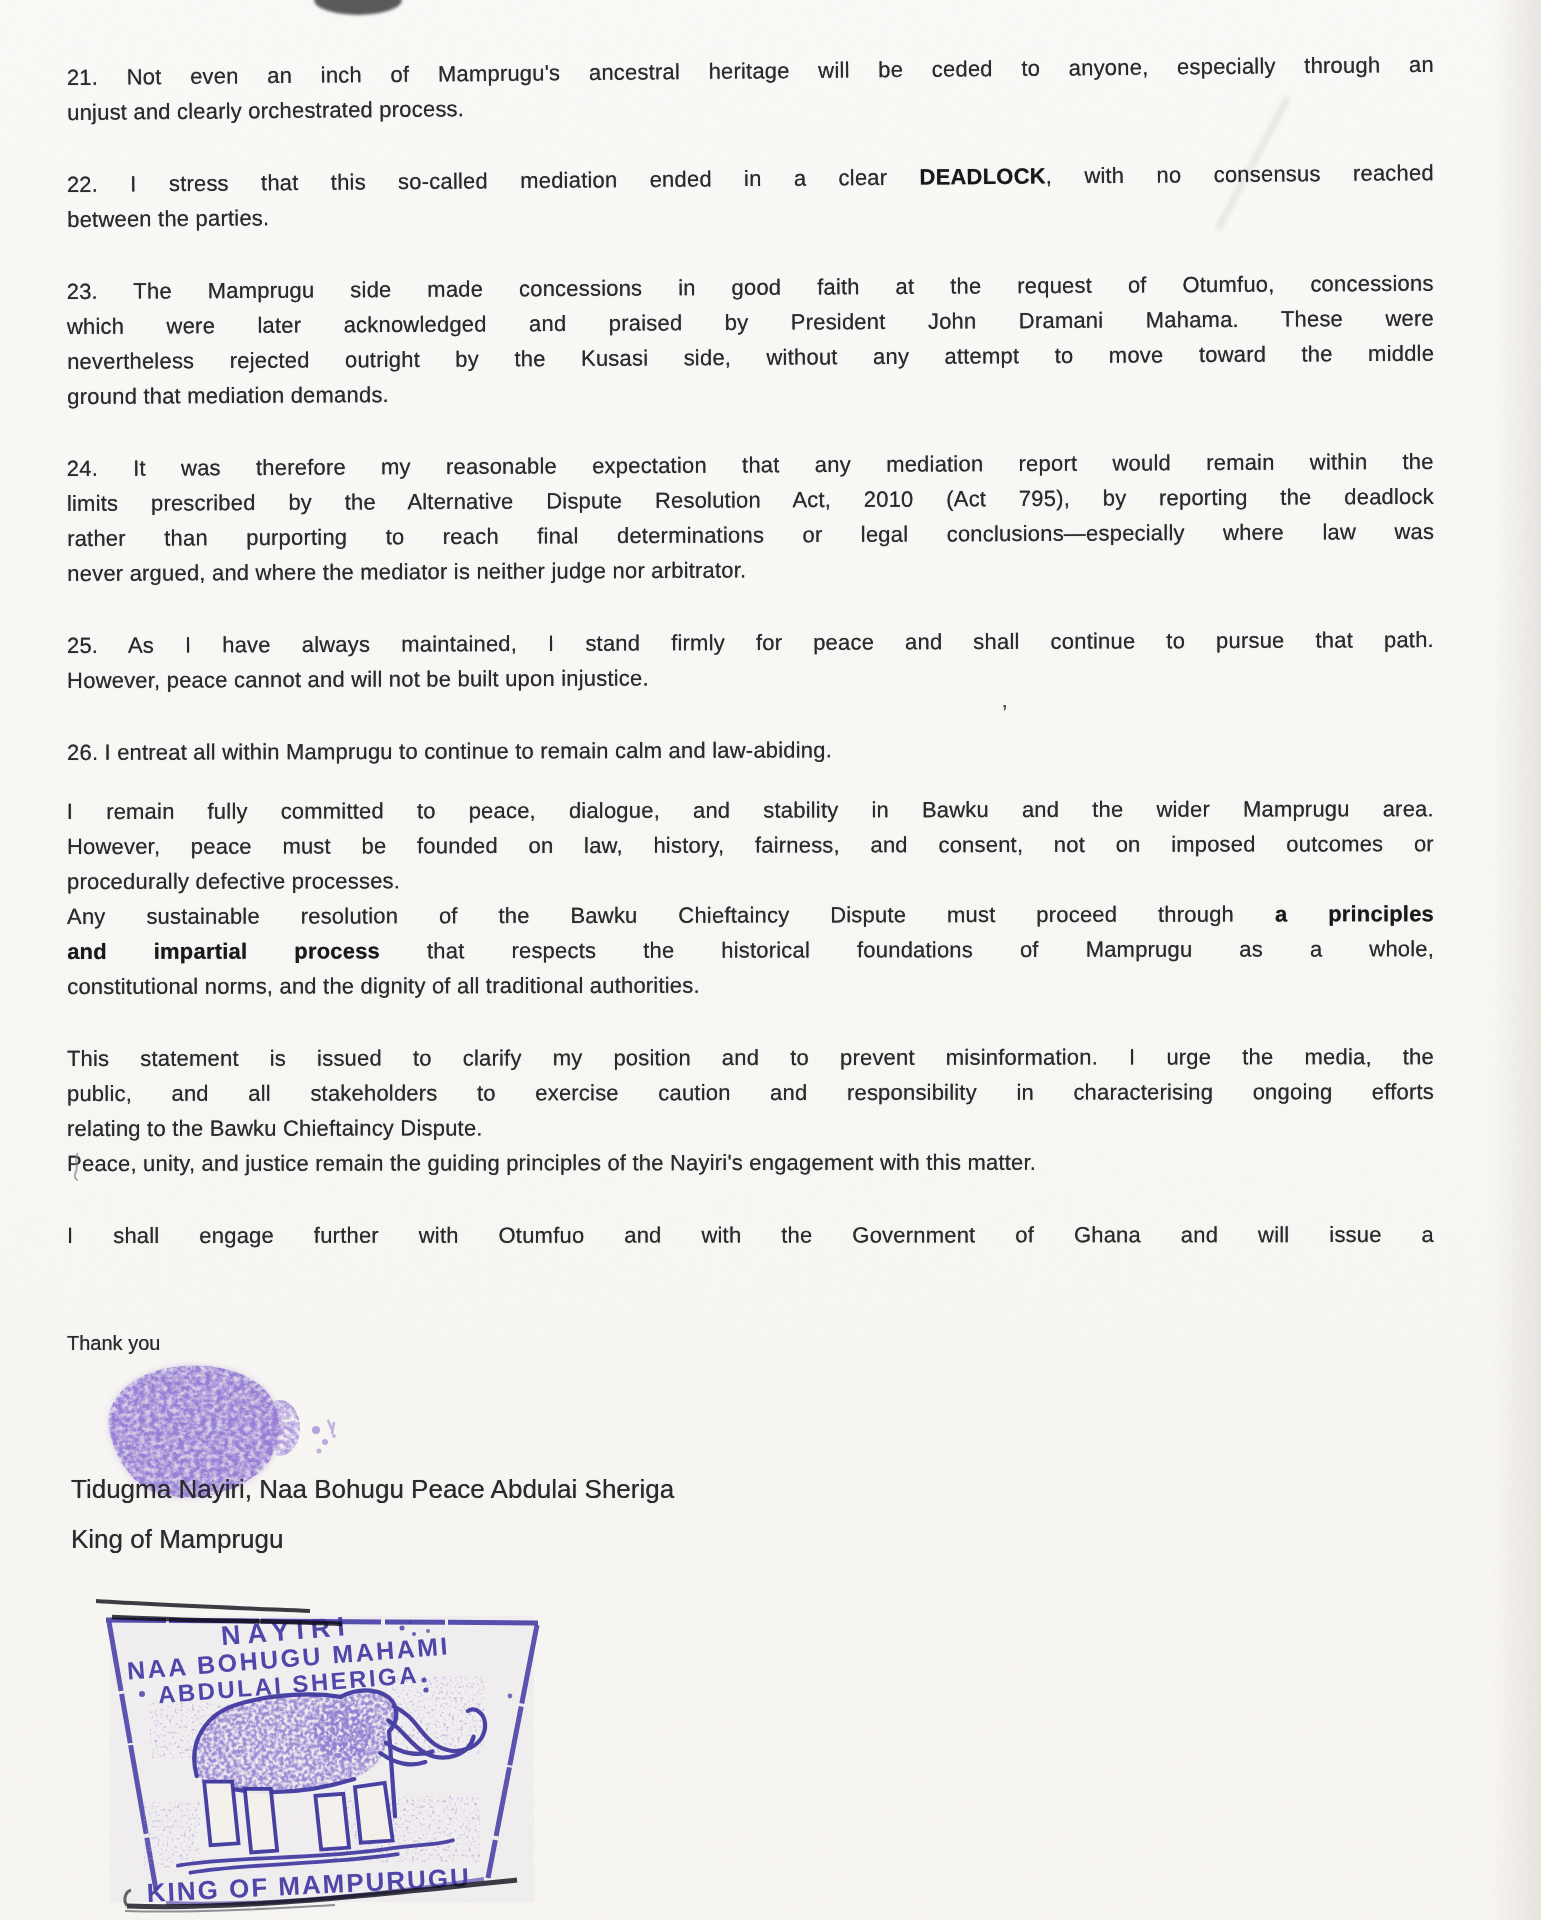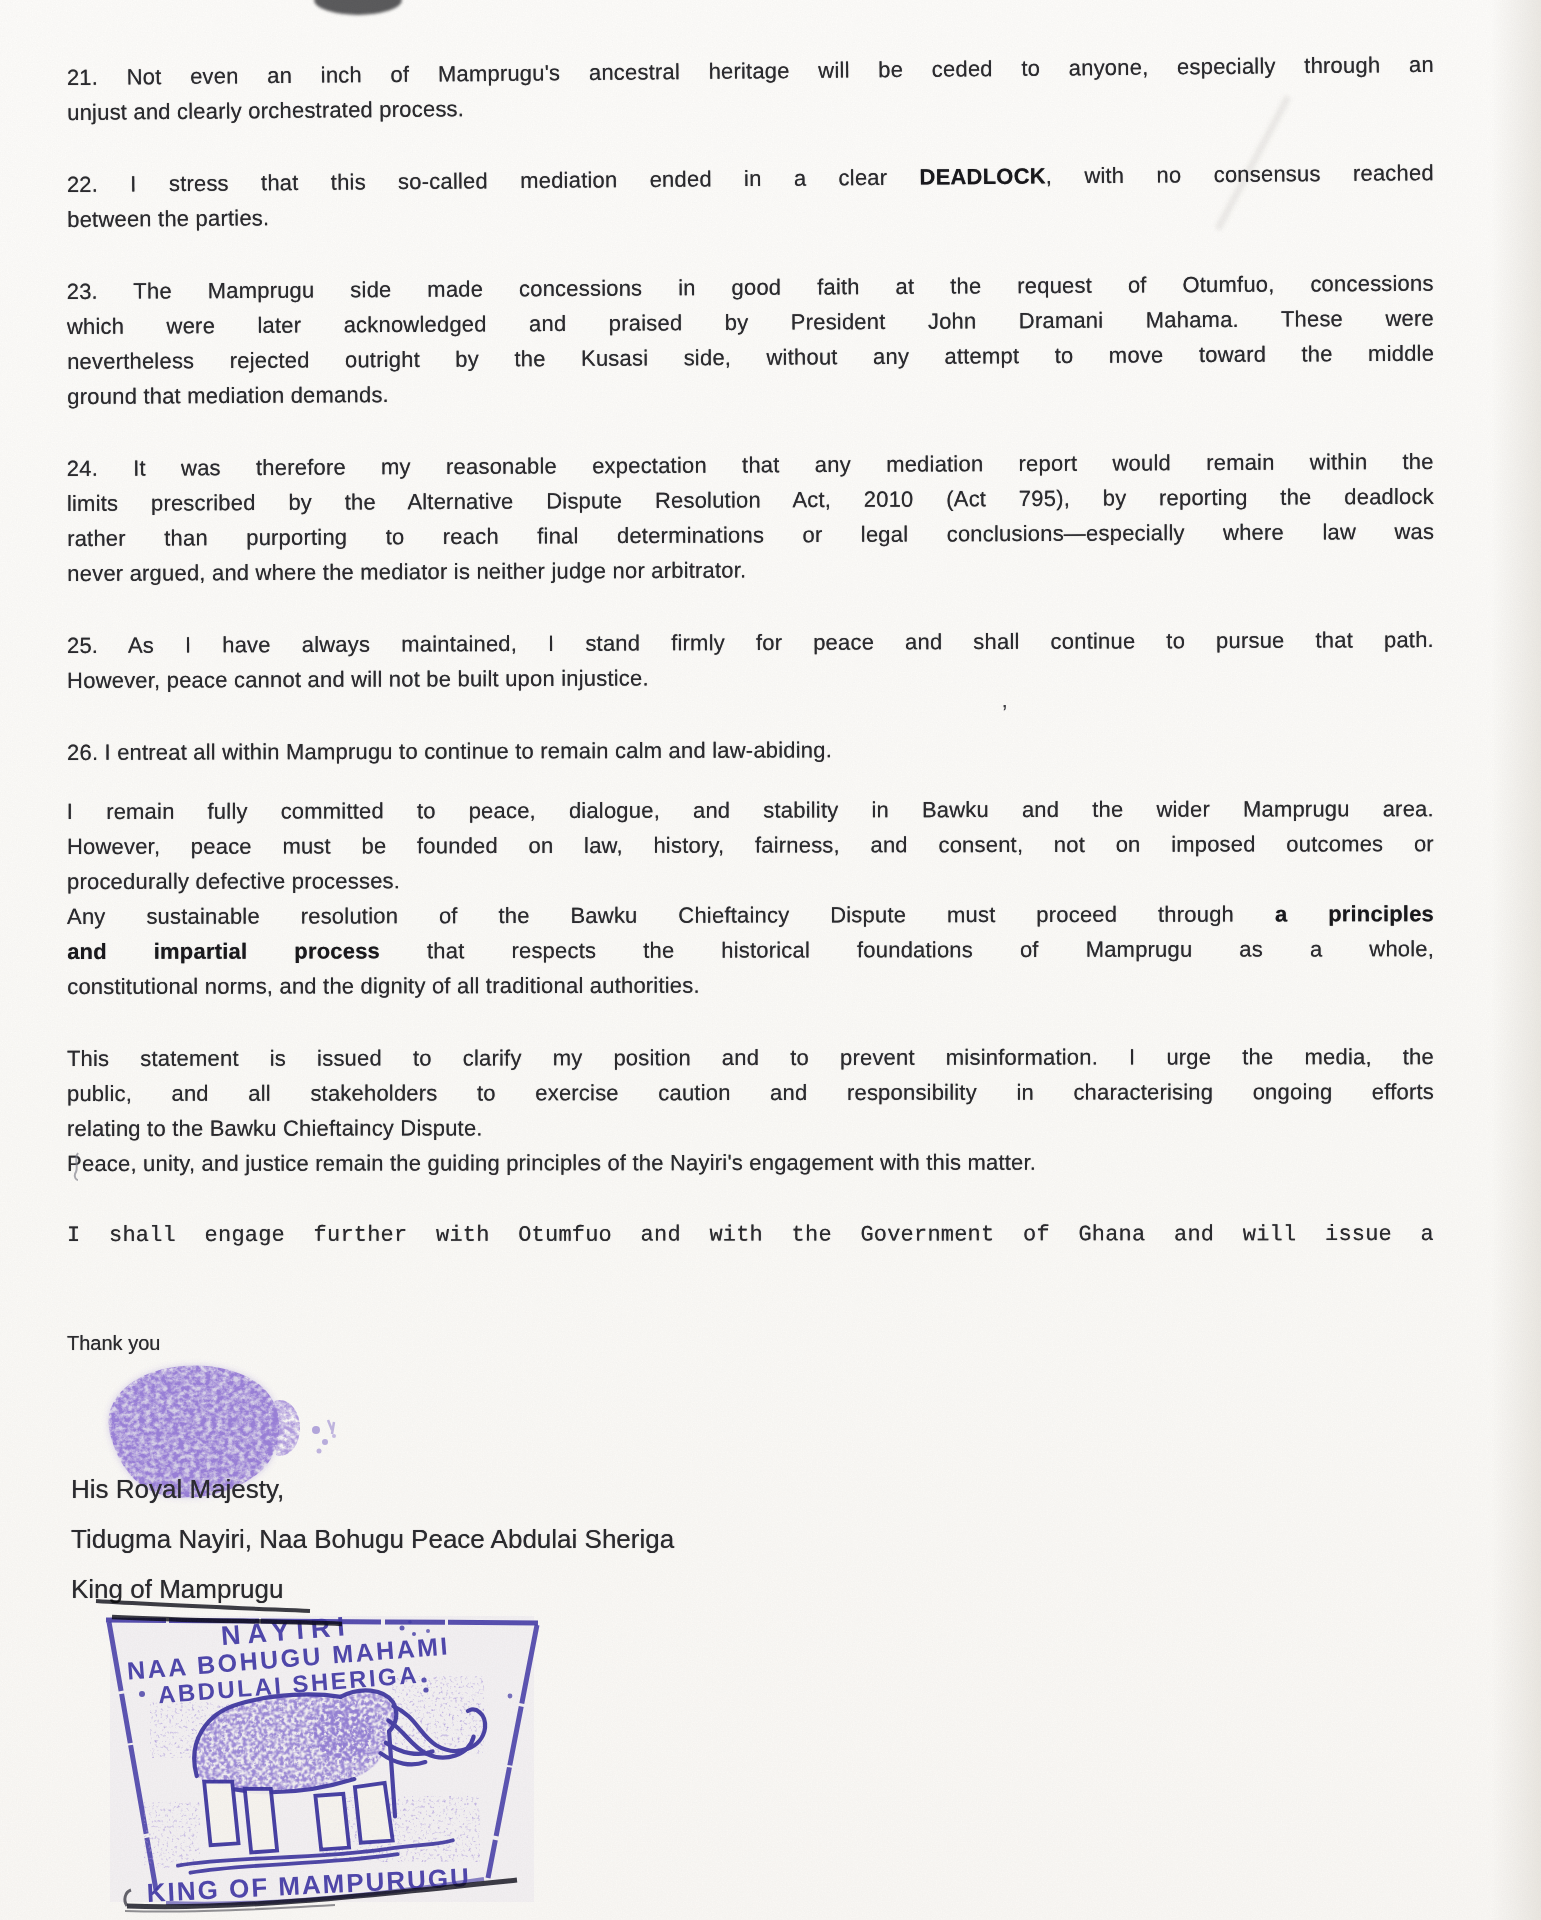--- a/index.html
+++ b/index.html
@@ -12,21 +12,21 @@
                text-shadow:0 0 .7px rgba(22,22,28,.72);}
   .para{margin-bottom:37px;transform-origin:left center;}
   .para:nth-child(1){transform:rotate(-.55deg);}
   .para:nth-child(2){transform:rotate(-.5deg);}
   .para:nth-child(3){transform:rotate(-.35deg);}
   .para:nth-child(4){transform:rotate(-.3deg);}
   .para:nth-child(5){transform:rotate(-.25deg);}
   .para:nth-child(6){transform:rotate(-.2deg);margin-bottom:24px;}
   .para:nth-child(7){transform:rotate(-.12deg);}
   .para:nth-child(8){transform:rotate(-.08deg);}
-  .para:nth-child(9){transform:rotate(-.04deg);font-family:Liberation Mono, monospace;}
+  .para:nth-child(9){transform:rotate(-.04deg);}
   .line{text-align:justify;}
   .line.j{text-align-last:justify;}
   .line b{font-weight:bold;color:#141418;}
   
   .thanks{position:absolute;left:67px;top:1332px;font-size:20px;
           text-shadow:0 0 .7px rgba(22,22,28,.72);}
   .closing{position:absolute;left:71px;top:1472px;font-size:26px;line-height:35px;
            text-shadow:0 0 .7px rgba(22,22,28,.72);}
   .closing-line{margin-bottom:15px;}
   
@@ -148,21 +148,20 @@
     <g fill="#7a63cf">
       <circle cx="232" cy="80" r="4" opacity="0.55"></circle>
       <circle cx="241" cy="92" r="3" opacity="0.5"></circle>
       <circle cx="235" cy="101" r="2.5" opacity="0.45"></circle>
       <circle cx="250" cy="86" r="2" opacity="0.4"></circle>
       <path d="M244,70 l4,10 M250,72 l-2,12" stroke="#7a63cf" stroke-width="2.5" opacity="0.45" fill="none"></path>
     </g>
   </svg>
 
   <div class="closing">
-    <div class="closing-line">His Royal Majesty,</div>
     <div class="closing-line">Tidugma Nayiri, Naa Bohugu Peace Abdulai Sheriga</div>
     <div class="closing-line">King of Mamprugu</div>
   </div>
 
   <svg class="king-underline" width="270" height="44">
     <path d="M8,9 C70,13 150,16 222,19" stroke="#23232e" stroke-width="4" fill="none" opacity="0.9"></path>
     <path d="M24,25 C100,29 190,29 254,32" stroke="#23232e" stroke-width="4.5" fill="none" opacity="0.9"></path>
   </svg>
 
   <svg class="stamp" width="455" height="310" viewBox="0 0 455 310">

